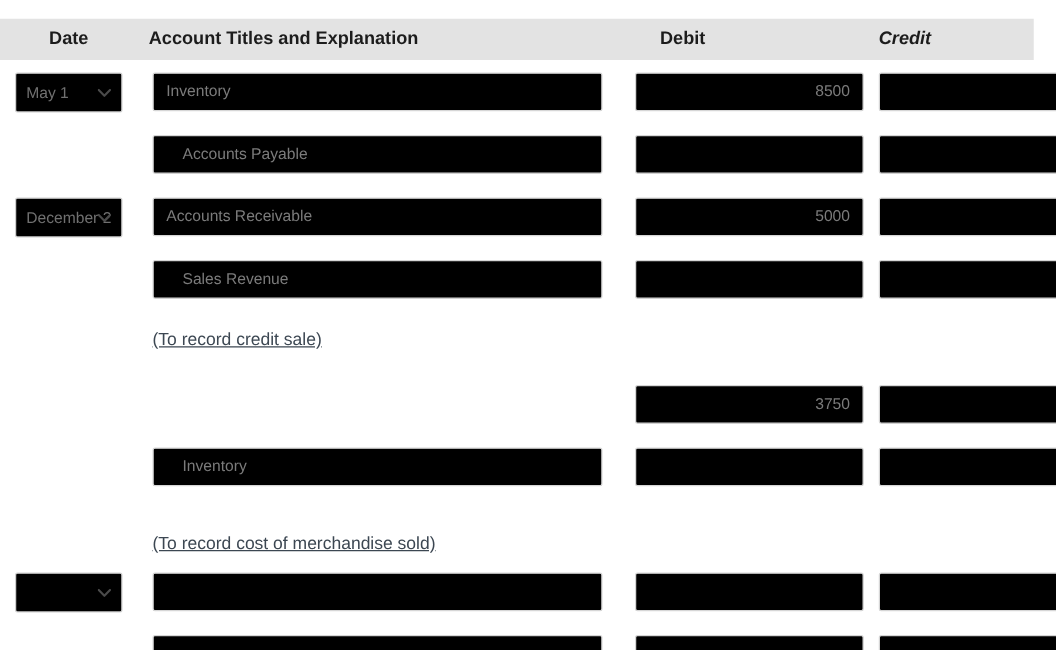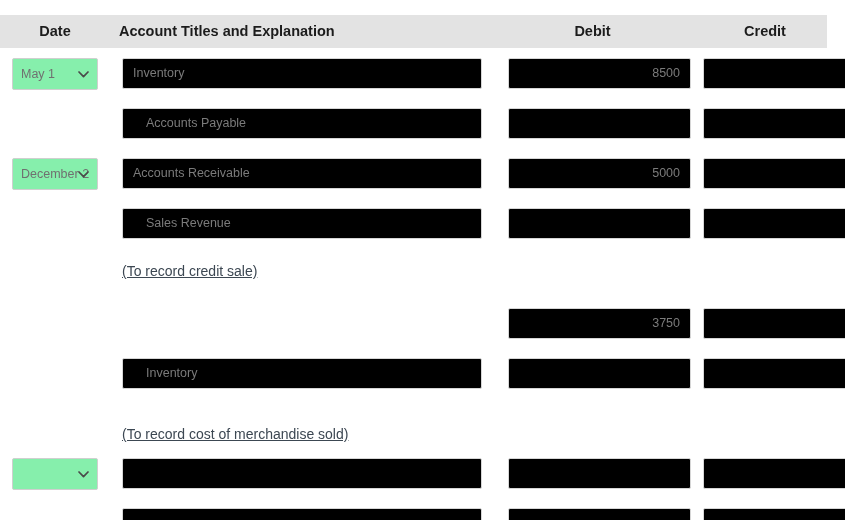--- a/index.html
+++ b/index.html
@@ -36,42 +36,42 @@
     top: 0;
     height: 33px;
     line-height: 33px;
     font-size: 14.5px;
     font-weight: bold;
     color: #1c1c1c;
     white-space: nowrap;
   }
   .th-date        { left: 12px;  width: 86px;  text-align: center; }
   .th-account     { left: 119px; width: 360px; text-align: left; }
-  .th-debit       { left: 508px; width: 169px; text-align: center; }
-  .th-credit      { left: 703px; width: 124px; text-align: center; }
+  .th-debit       { left: 528px; width: 169px; text-align: left; }
+  .th-credit      { left: 703px; width: 124px; text-align: left; font-style: italic; }
 
   
   .row {
     position: absolute;
     left: 0;
     width: 845px;
     height: 50px;
   }
 
   
   .date-select {
     position: absolute;
     left: 12px;
     top: 3px;
     width: 86px;
     height: 32px;
     box-sizing: border-box;
     border: 1px solid #cfcfcf;
     border-radius: 2px;
-    background: #86efac;
+    background: #000000;
     font-family: "Liberation Sans", sans-serif;
     font-size: 12.5px;
     color: #707070;
     padding: 0 20px 0 8px;
     line-height: 30px;
     white-space: nowrap;
     overflow: hidden;
   }
   .date-select .chev {
     position: absolute;

